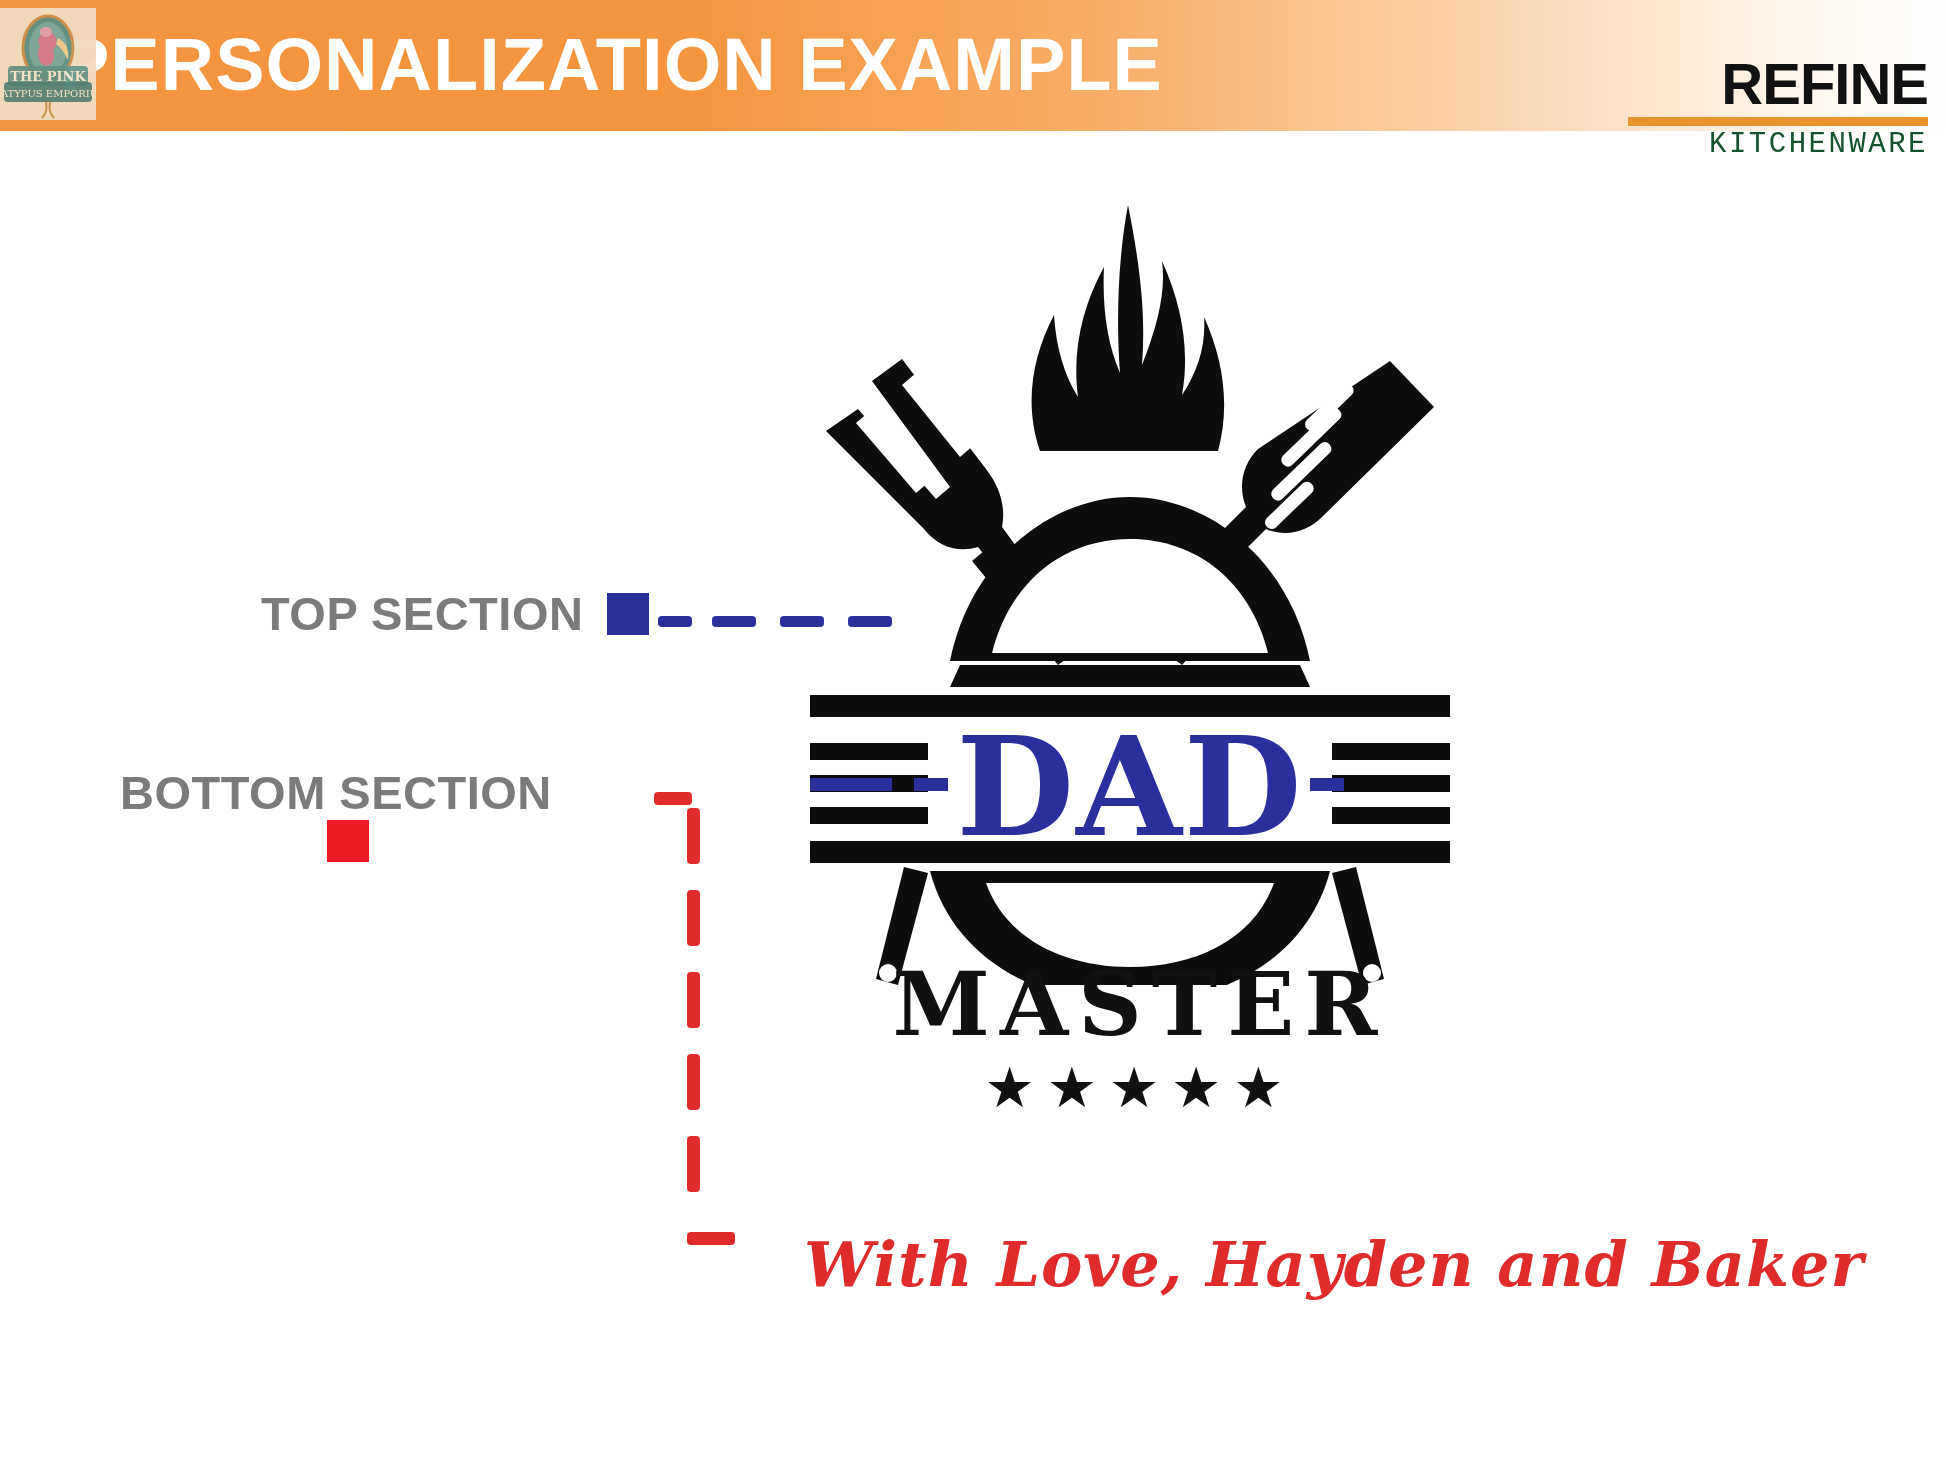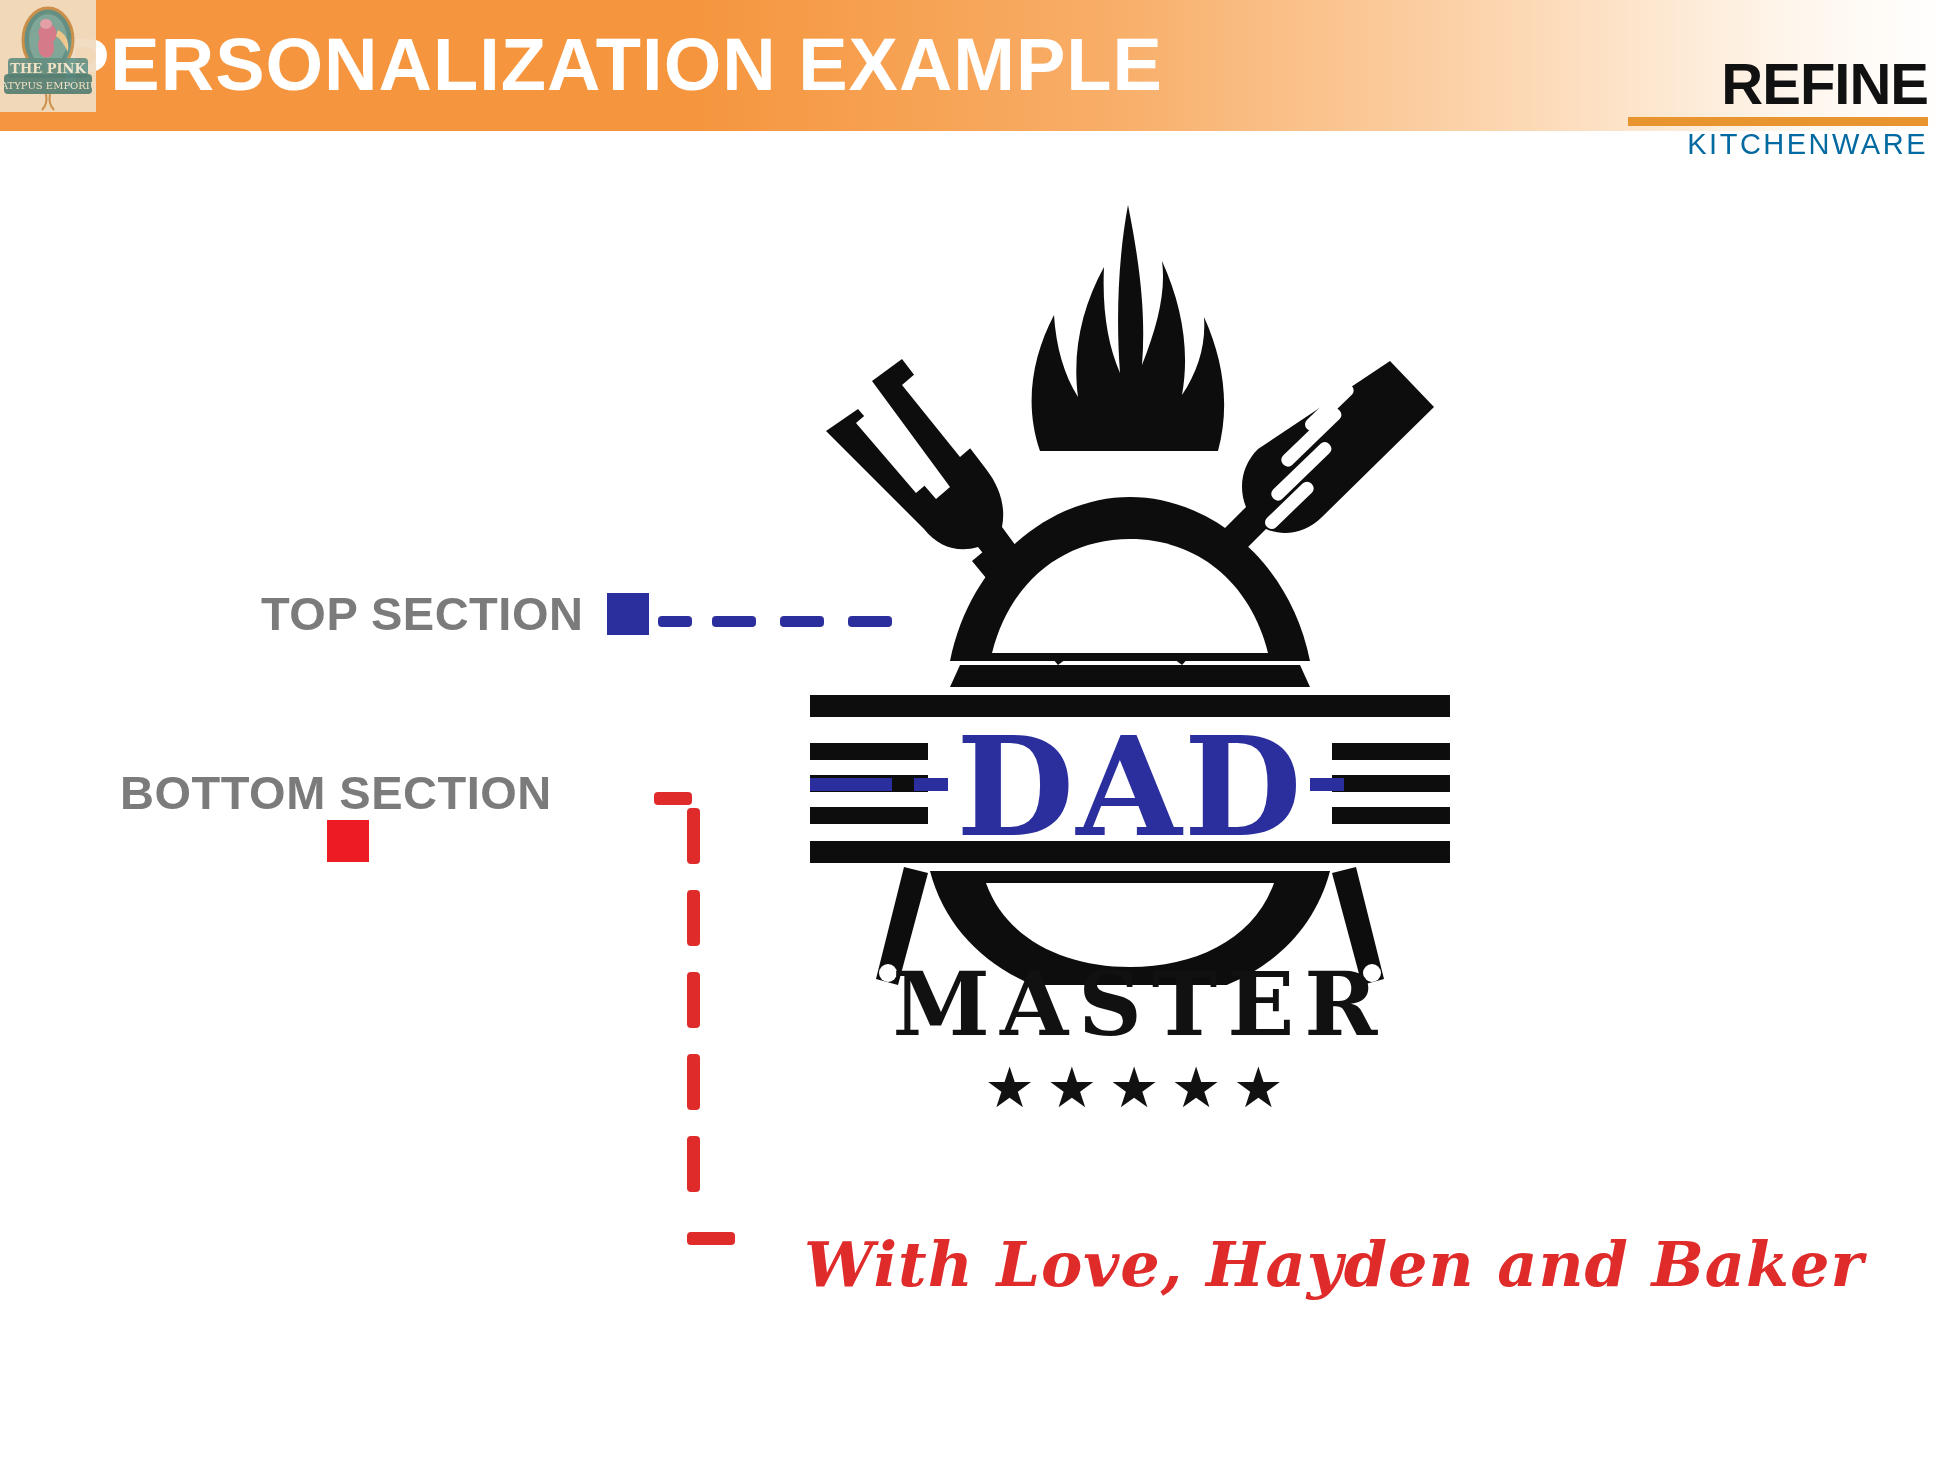--- a/index.html
+++ b/index.html
@@ -21,42 +21,42 @@
   }
   .header-title {
     position: absolute; left: 60px; top: 22px;
     font-size: 74px; font-weight: bold; letter-spacing: 1px;
     color: #ffffff; white-space: nowrap;
     font-family: "Liberation Sans", sans-serif;
   }
 
   
   .watermark {
-    position: absolute; left: 0px; top: 0px;
+    position: absolute; left: 0px; top: 8px;
     width: 96px; height: 110px;
     opacity: 0.95;
   }
 
   
   .brand {
     position: absolute; right: 18px; top: 20px;
     width: 300px; text-align: right;
   }
   .brand-main {
     font-size: 58px; font-weight: bold; color: #111111;
     letter-spacing: -1px; line-height: 0.95;
     font-family: "Liberation Sans", sans-serif;
     margin-top: 36px;
   }
   .brand-rule {
     height: 9px; background: #e8952f; margin: 6px 0 4px 0; width: 100%;
   }
   .brand-sub {
-    font-size: 29px; color: #0369a1; letter-spacing: 2.5px;
-    font-family: Liberation Sans, sans-serif; line-height: 1;
+    font-size: 29px; color: #14532d; letter-spacing: 2.5px;
+    font-family: Liberation Mono, monospace; line-height: 1;
   }
 
   
   .callout { position: absolute; display: flex; align-items: center; }
   .callout-text {
     font-size: 47px; font-weight: bold; color: #7b7b7b;
     letter-spacing: 0.5px; white-space: nowrap;
     font-family: "Liberation Sans", sans-serif;
   }
   .marker {

